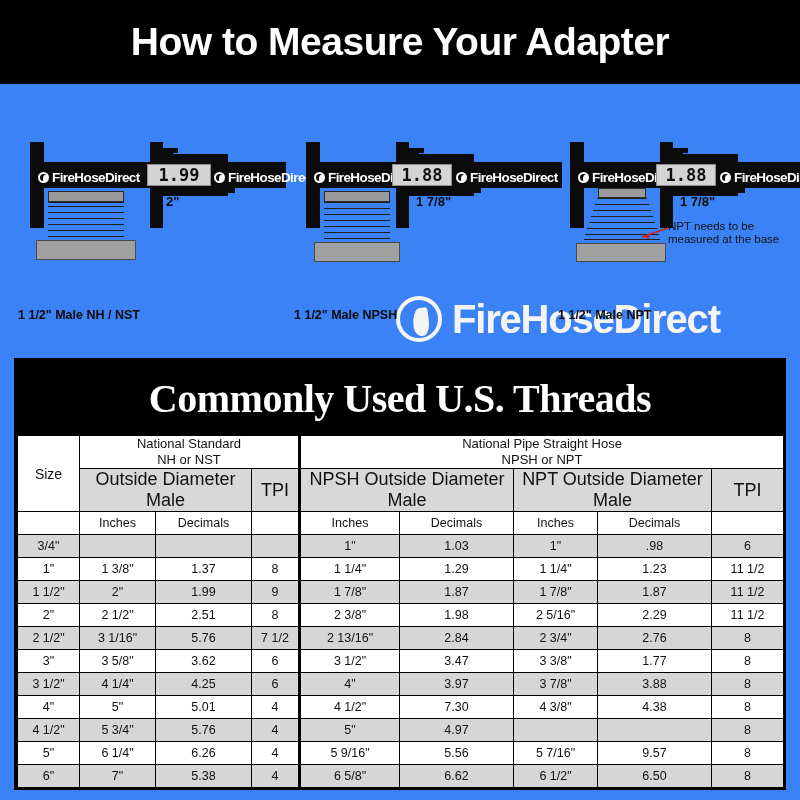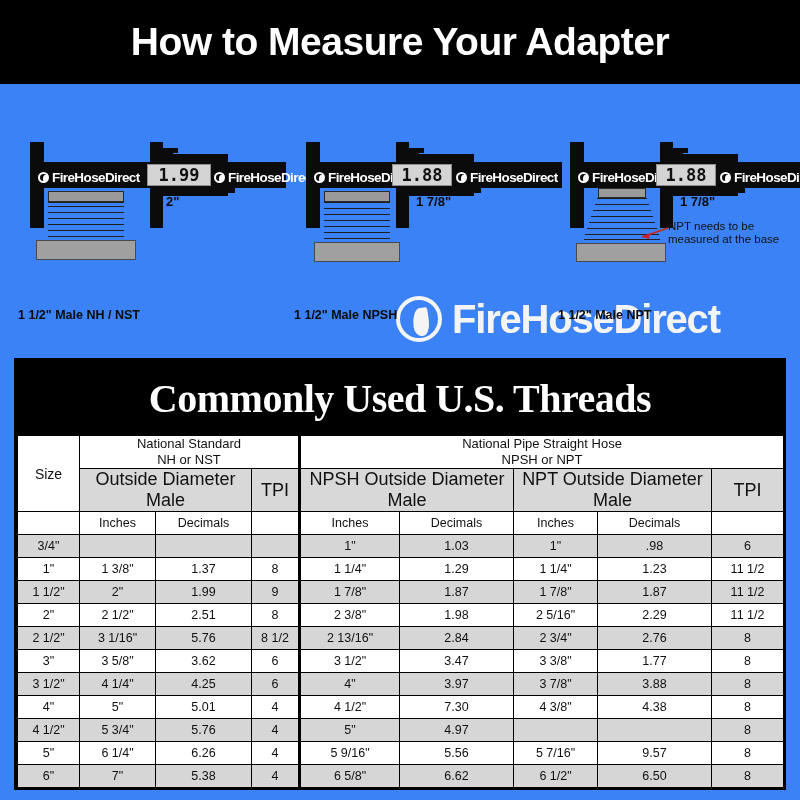--- a/index.html
+++ b/index.html
@@ -410,21 +410,21 @@
             <td class="thick-l">2 3/8"</td>
             <td>1.98</td>
             <td>2 5/16"</td>
             <td>2.29</td>
             <td>11 1/2</td>
           </tr>
           <tr class="alt">
             <td class="size">2 1/2"</td>
             <td>3 1/16"</td>
             <td>5.76</td>
-            <td>8 1/2</td>
+            <td>7 1/2</td>
             <td class="thick-l">2 13/16"</td>
             <td>2.84</td>
             <td>2 3/4"</td>
             <td>2.76</td>
             <td>8</td>
           </tr>
           <tr class="plain">
             <td class="size">3"</td>
             <td>3 5/8"</td>
             <td>3.62</td>

